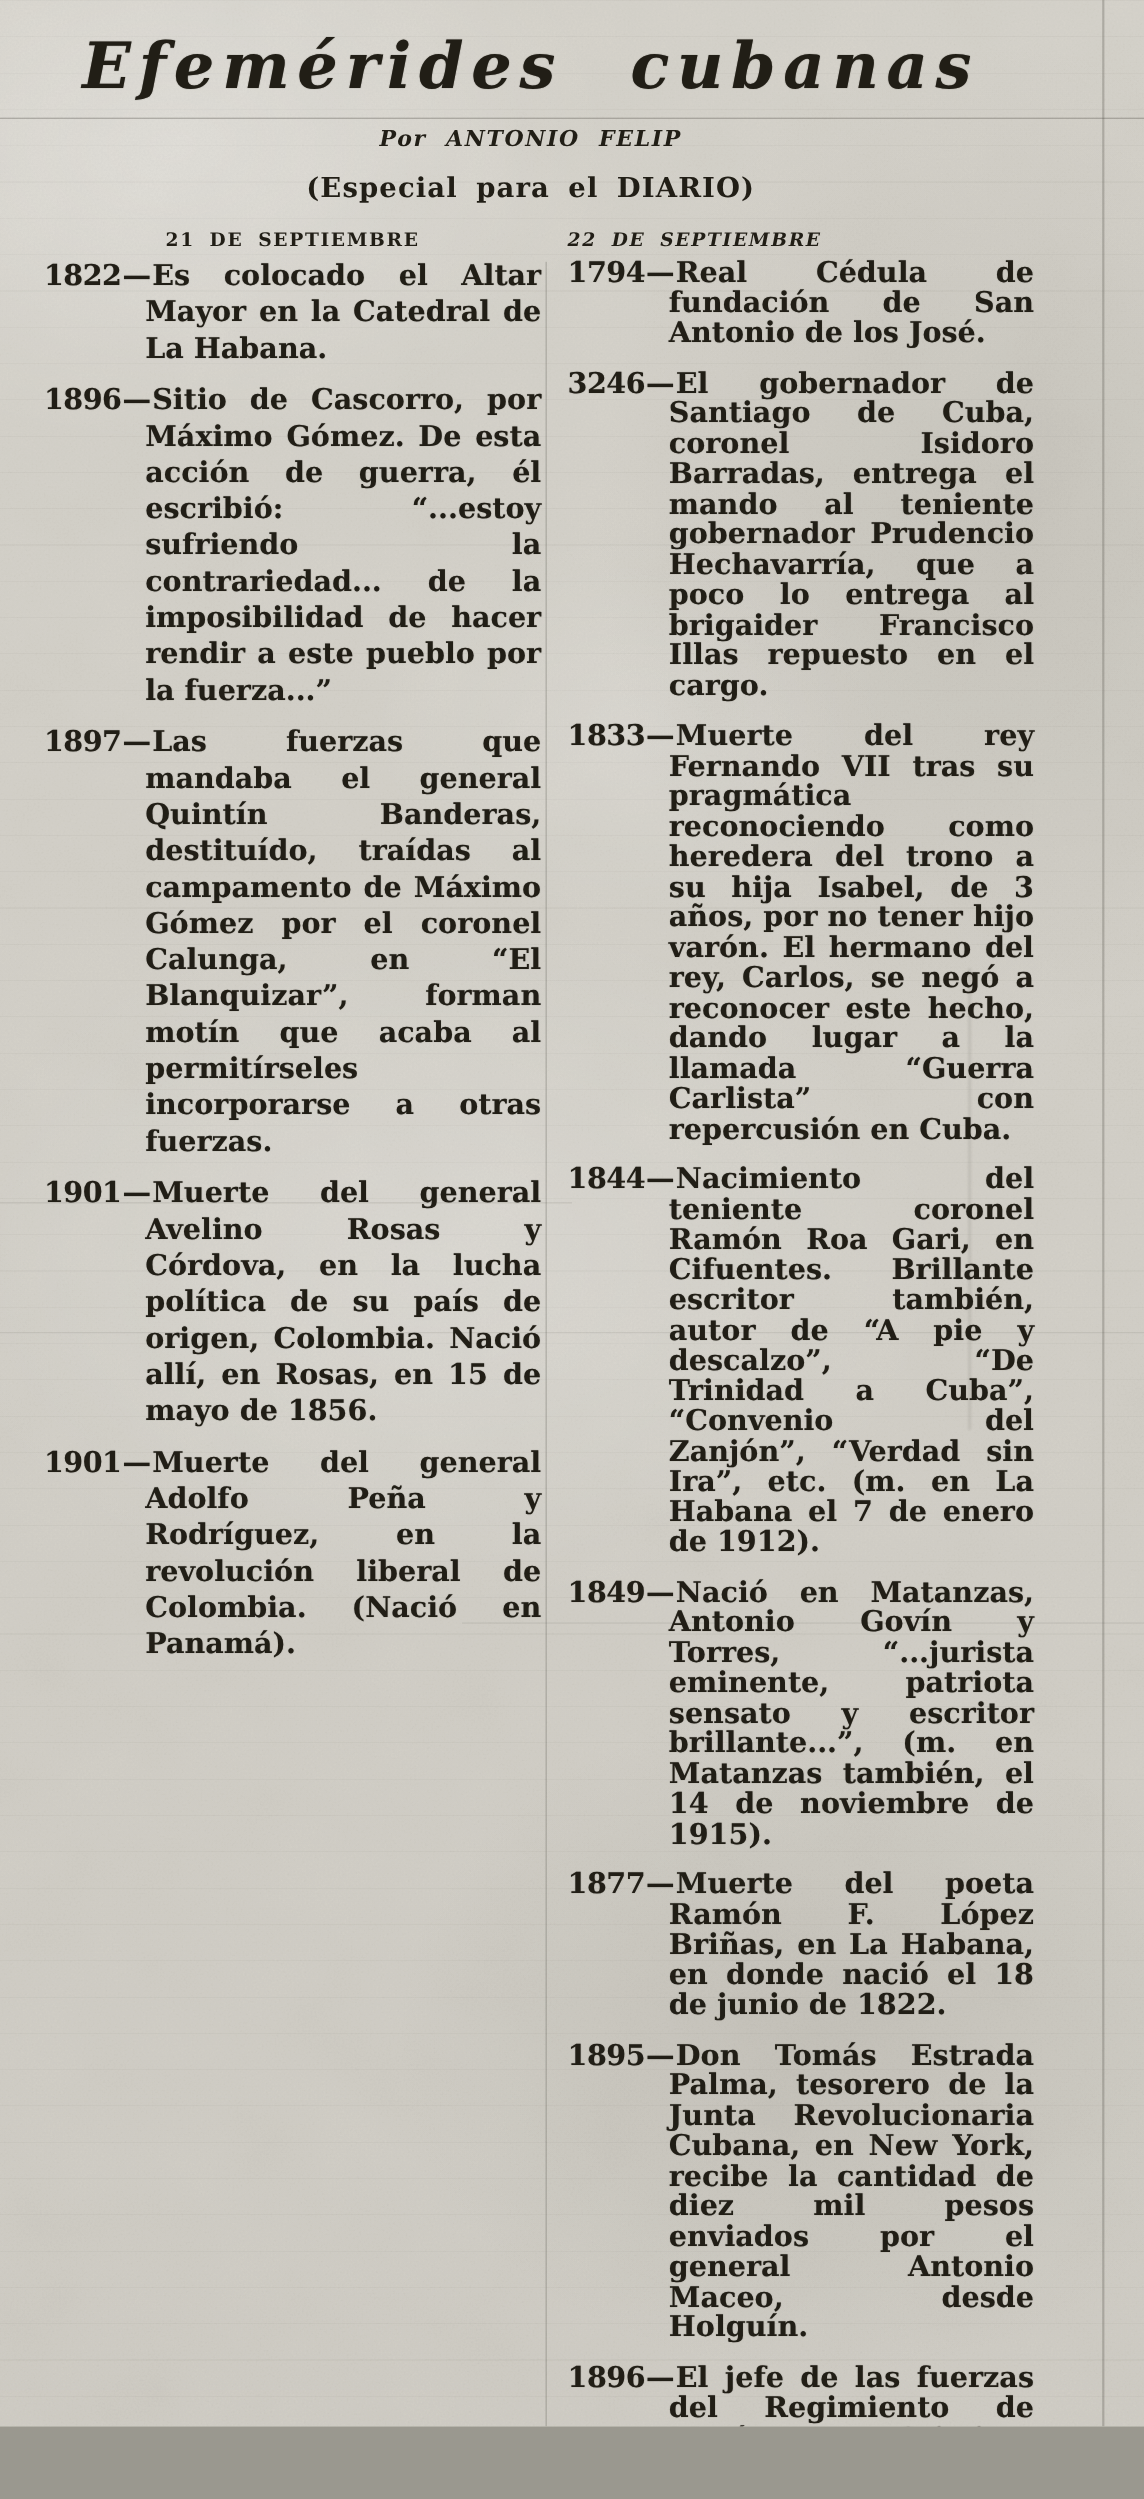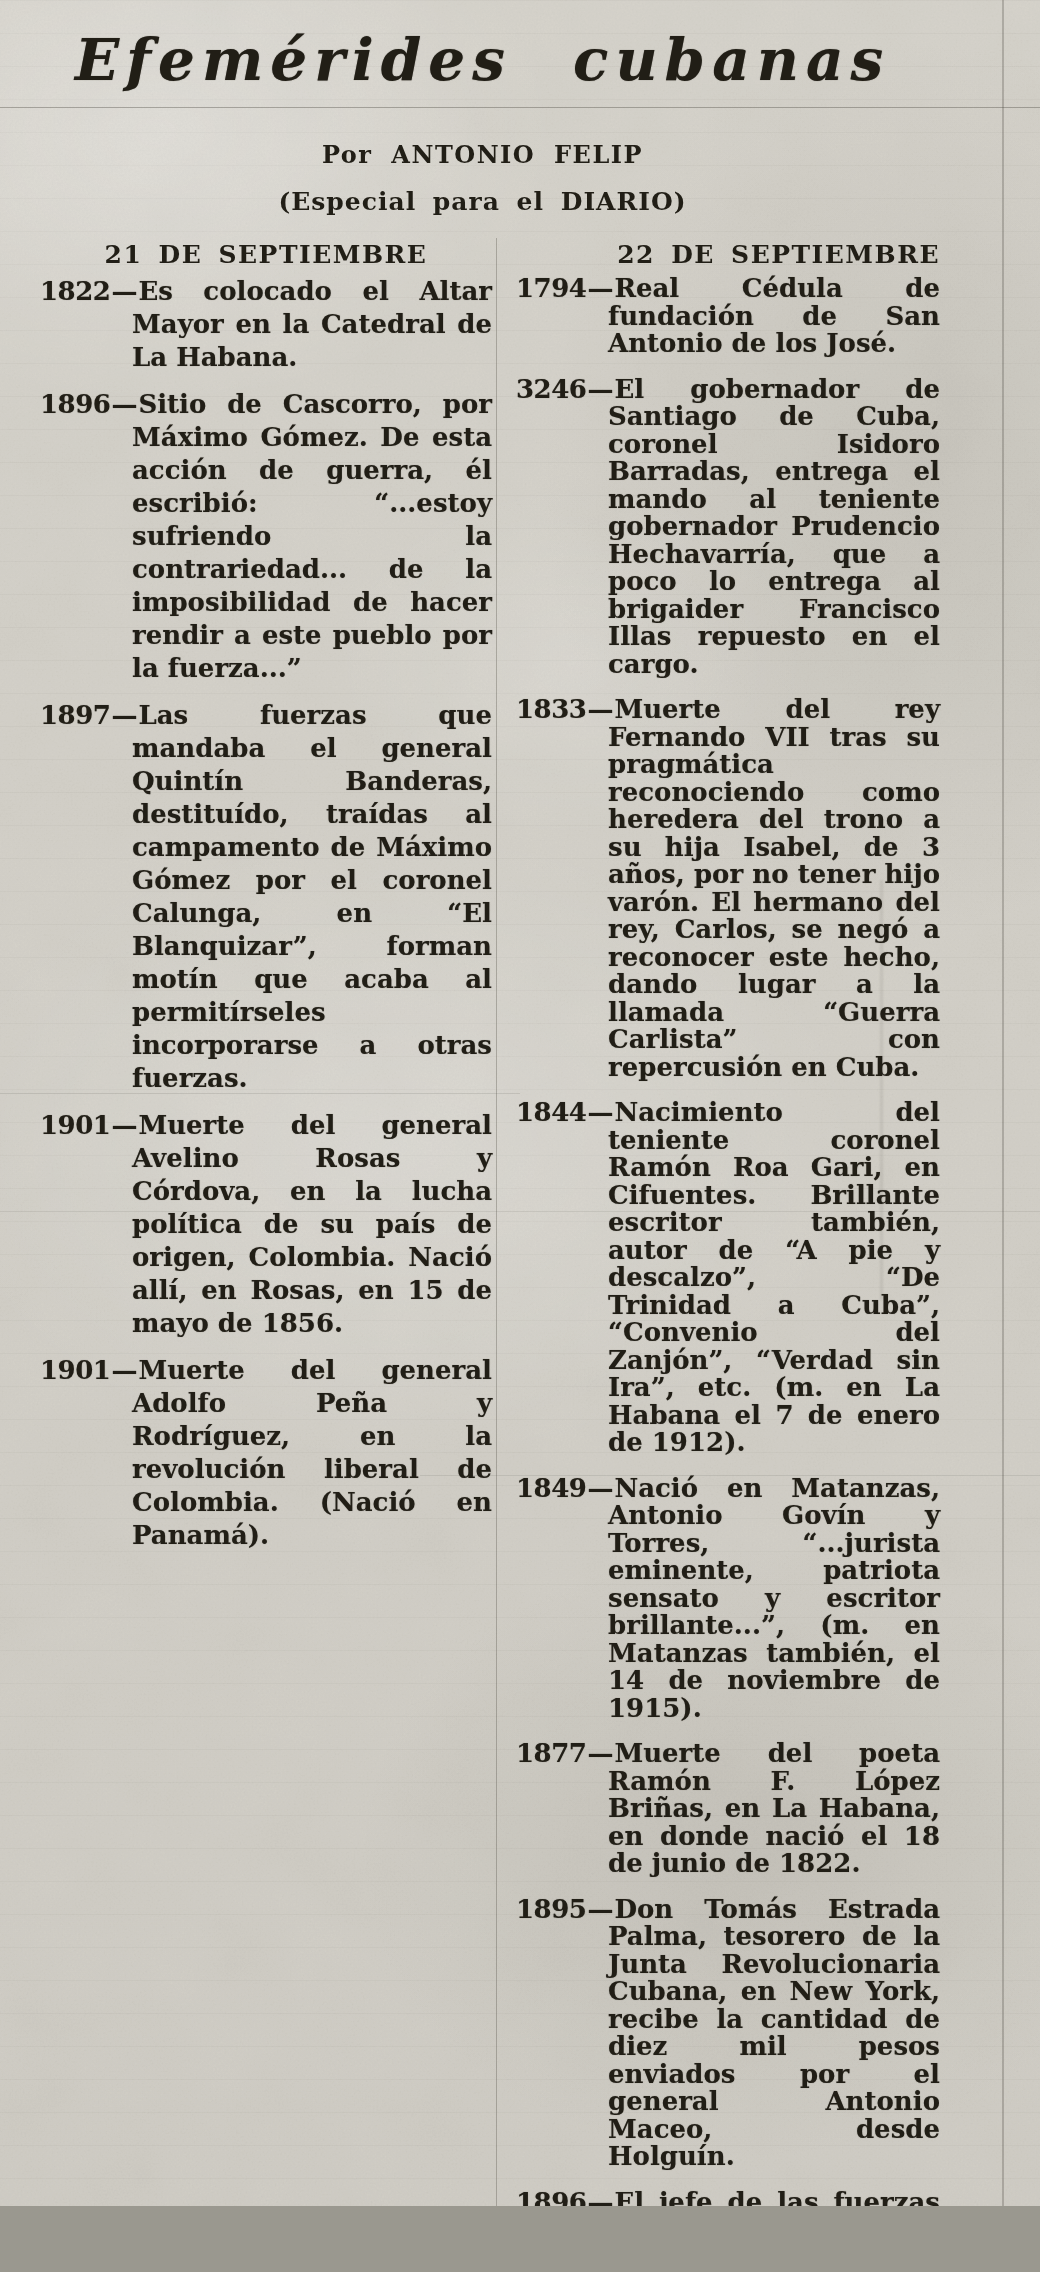--- a/index.html
+++ b/index.html
@@ -33,27 +33,27 @@
   .artifact-h3{left:420px;right:0;top:1475px;height:1px;opacity:.12;}
   .artifact-v1{left:880px;top:880px;height:420px;width:3px;opacity:.10;filter:blur(1px);}
 
   .masthead{padding-top:26px;text-align:center;}
   .title{
     font-size:58px;font-style:italic;font-weight:bold;
     letter-spacing:7px;word-spacing:34px;
     text-shadow:0 0 1px rgba(25,22,15,.55);
     white-space:nowrap;
   }
-  .byline{margin-top:46px;font-size:24px;font-weight:bold;letter-spacing:1.5px;word-spacing:9px;}
+  .byline{margin-top:20px;font-size:20px;font-weight:bold;letter-spacing:1.5px;word-spacing:9px;font-style:italic;}
   .special{margin-top:18px;font-size:25px;font-weight:bold;letter-spacing:1px;word-spacing:7px;}
 
   .col-headers{display:flex;padding:0 25px 0 40px;margin-top:24px;}
   .col-headers .ch-left{width:452px;text-align:center;}
-  .col-headers .ch-right{width:424px;margin-left:24px;text-align:right;}
-  .col-header{font-size:25px;font-weight:bold;letter-spacing:1.5px;word-spacing:6px;}
+  .col-headers .ch-right{width:424px;margin-left:24px;text-align:left;font-style:italic;}
+  .col-header{font-size:17px;font-weight:bold;letter-spacing:1.5px;word-spacing:6px;}
 
   .columns{display:flex;align-items:flex-start;padding:6px 25px 0 40px;}
   .col{text-align:justify;font-weight:bold;}
   .col-left{width:452px;font-size:26px;line-height:33px;}
   .col-right{width:424px;margin-left:24px;font-size:26px;line-height:27.5px;}
   .col-left .entry{margin:0 0 14px 0;}
   .col-right .entry{margin:0 0 18px 0;}
   .entry{
     padding-left:92px;text-indent:-92px;
     text-shadow:0 0 1px rgba(28,25,18,.40);

